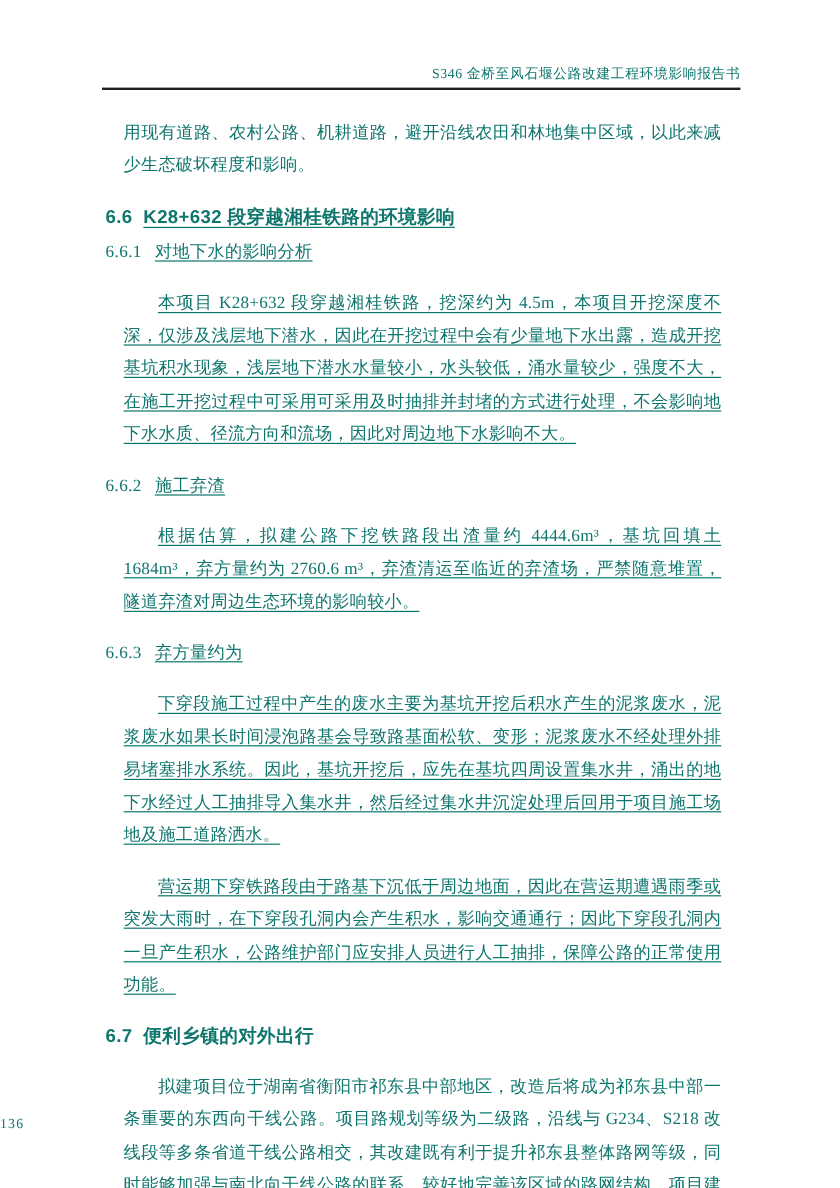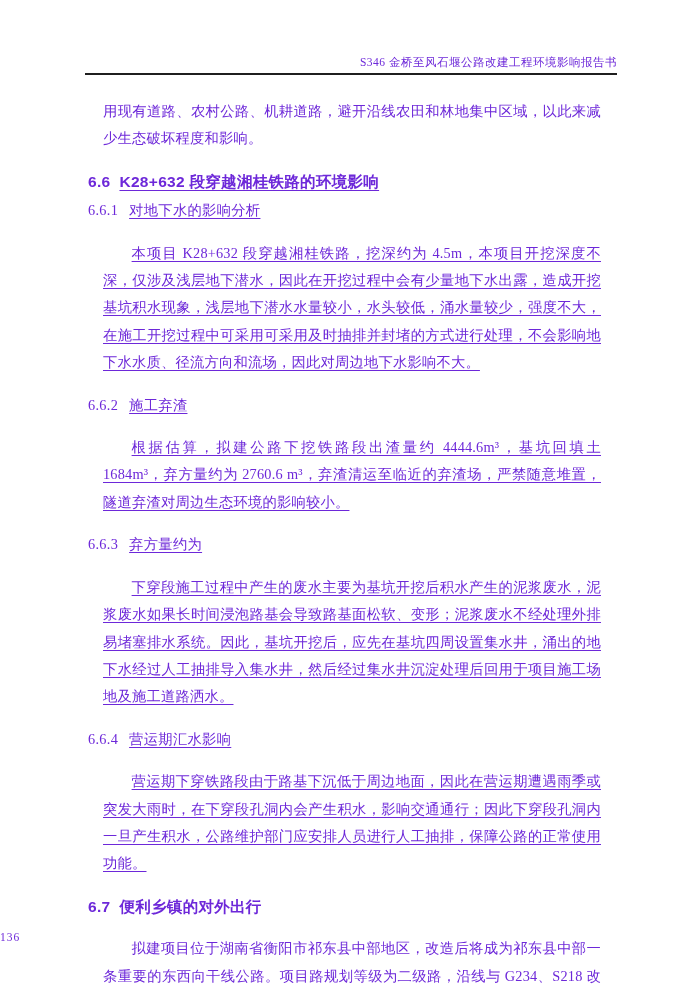--- a/index.html
+++ b/index.html
@@ -5,21 +5,21 @@
   html, body {
     margin: 0;
     padding: 0;
     background: #ffffff;
   }
   .page {
     position: relative;
     width: 700px;
     height: 990px;
     background: #ffffff;
-    color: #6d28d9;
+    color: #0f766e;
     font-family: "Liberation Serif", "DejaVu Serif", serif;
     overflow: hidden;
     box-sizing: border-box;
   }
   .header {
     margin: 0 83px 0 85px;
     padding-top: 55px;
     padding-bottom: 3px;
     border-bottom: 2px solid #1f1f1f;
     text-align: right;
@@ -103,23 +103,20 @@
     <h3 class="subsec">
       <span class="num">6.6.2</span><span class="u">施工弃渣</span>
     </h3>
     <p class="para u">根据估算，拟建公路下挖铁路段出渣量约 4444.6m³，基坑回填土 1684m³，弃方量约为 2760.6 m³，弃渣清运至临近的弃渣场，严禁随意堆置，隧道弃渣对周边生态环境的影响较小。</p>
 
     <h3 class="subsec">
       <span class="num">6.6.3</span><span class="u">弃方量约为</span>
     </h3>
     <p class="para u">下穿段施工过程中产生的废水主要为基坑开挖后积水产生的泥浆废水，泥浆废水如果长时间浸泡路基会导致路基面松软、变形；泥浆废水不经处理外排易堵塞排水系统。因此，基坑开挖后，应先在基坑四周设置集水井，涌出的地下水经过人工抽排导入集水井，然后经过集水井沉淀处理后回用于项目施工场地及施工道路洒水。</p>
 
-    <h3 class="subsec">
-      <span class="num">6.6.4</span><span class="u">营运期汇水影响</span>
-    </h3>
     <p class="para u">营运期下穿铁路段由于路基下沉低于周边地面，因此在营运期遭遇雨季或突发大雨时，在下穿段孔洞内会产生积水，影响交通通行；因此下穿段孔洞内一旦产生积水，公路维护部门应安排人员进行人工抽排，保障公路的正常使用功能。</p>
 
     <h2 class="sec">
       <span class="num">6.7</span><span>便利乡镇的对外出行</span>
     </h2>
     <p class="para">拟建项目位于湖南省衡阳市祁东县中部地区，改造后将成为祁东县中部一条重要的东西向干线公路。项目路规划等级为二级路，沿线与 G234、S218 改线段等多条省道干线公路相交，其改建既有利于提升祁东县整体路网等级，同时能够加强与南北向干线公路的联系，较好地完善该区域的路网结构。项目建成后将成为沿线金桥镇、过水坪镇、双桥镇和风石堰镇对外联系的主要道路，不会影响地下水水质，有利于加强城市与乡镇之间、乡镇与乡镇之间的联系，带动经济社会发展。</p>
 
   </div>
 
   <div class="footer">

